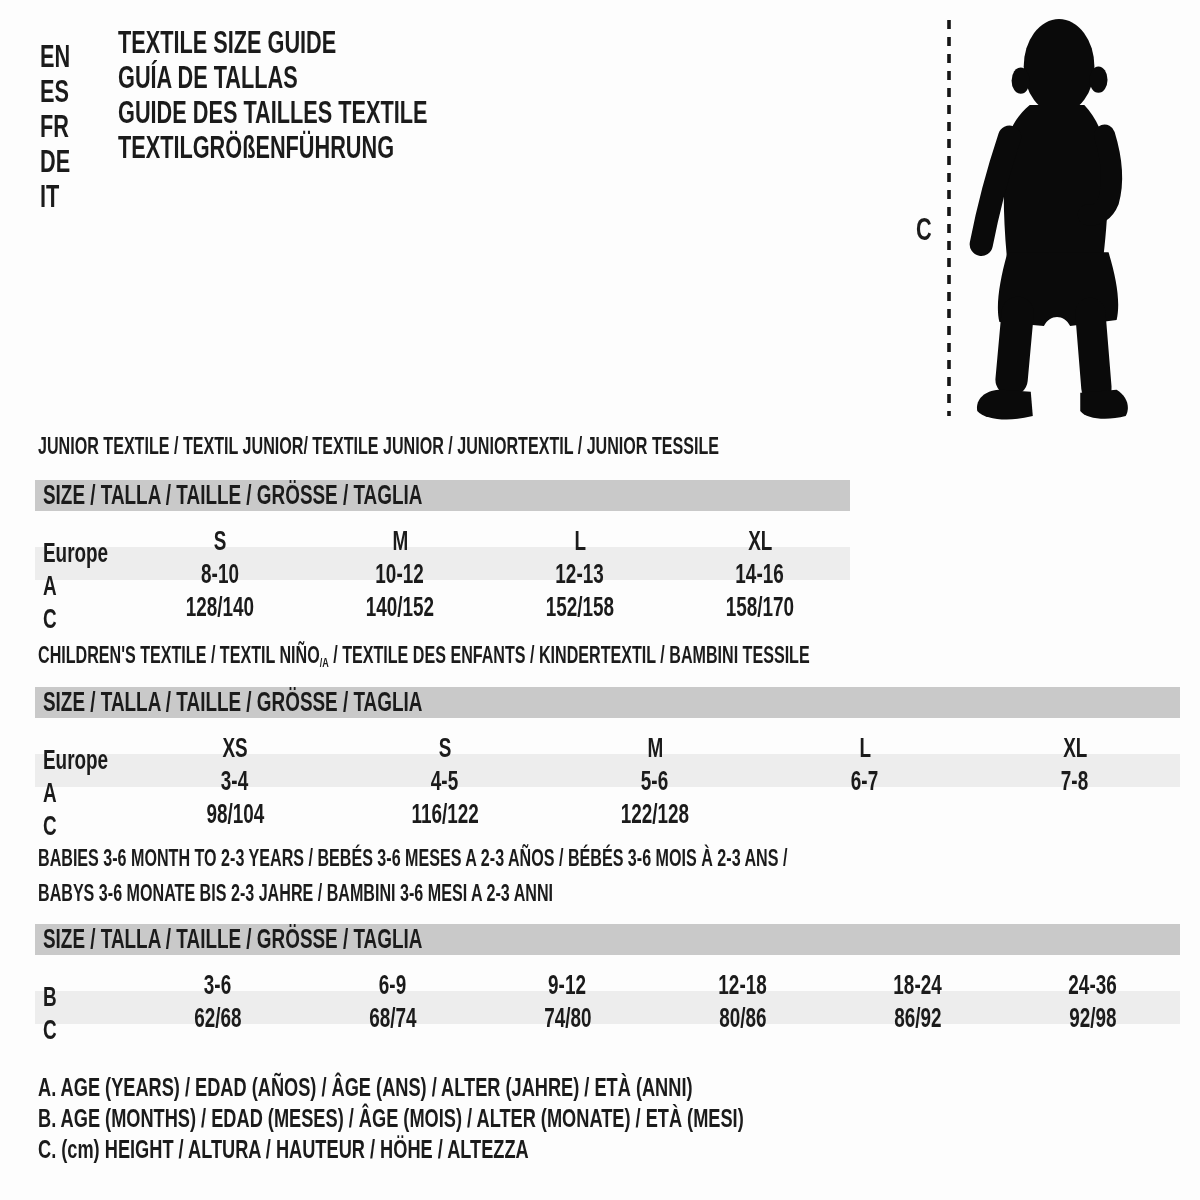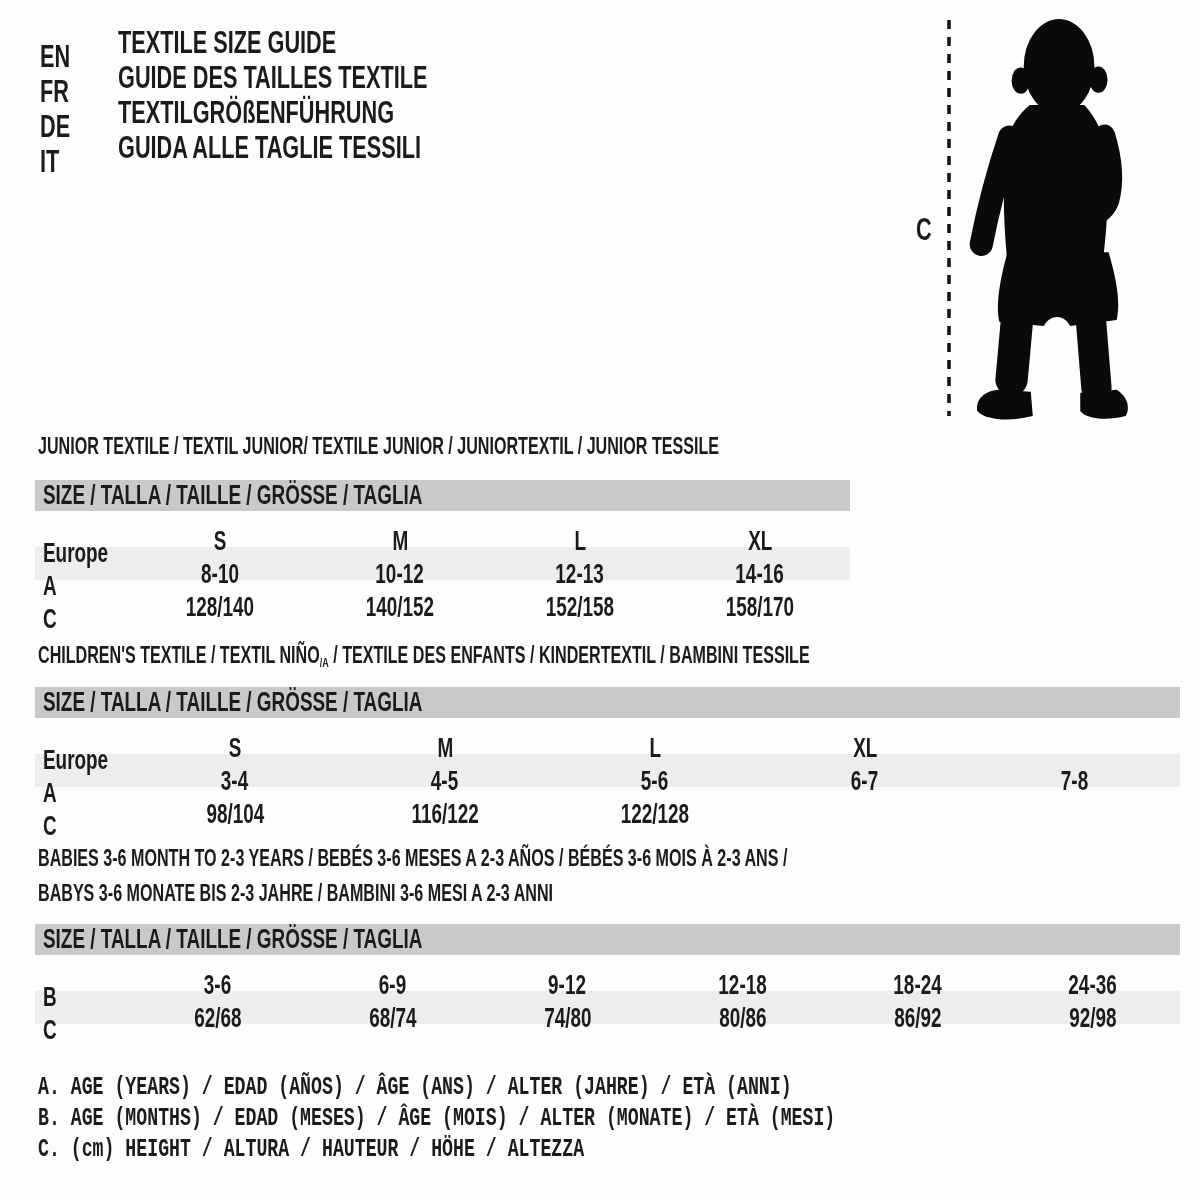--- a/index.html
+++ b/index.html
@@ -37,43 +37,46 @@
   .t2 .trow { grid-template-columns:95px repeat(5,1fr); }
   .t3 .trow { grid-template-columns:95px repeat(6,1fr); }
   .t1 { width:815px; }
   .t2, .t3 { width:1145px; }
   .cell  { display:flex; justify-content:center; overflow:visible; }
   .cellL { display:flex; justify-content:flex-start; padding-left:8px;margin-top:24px; }
   .shaded { background:#ededed; }
 
   
   .legend { position:absolute; left:38px; top:1072px; font-size:26px; }
-  .legend-line { height:31px; display:flex; align-items:flex-start;font-family:Liberation Mono, monospace; }
+  .legend-line { height:31px; display:flex; align-items:flex-start; }
 </style>
 </head>
 <body>
 
 <div class="page">
 
   <div class="header-block">
     <div class="lang-row">
       <div class="lang-code"><span class="cd">EN</span></div>
       <div><span class="cd">TEXTILE SIZE GUIDE</span></div>
     </div>
     <div class="lang-row">
+      <div class="lang-code"><span class="cd">ES</span></div>
+      <div><span class="cd">GUÍA DE TALLAS</span></div>
+    </div>
+    <div class="lang-row">
       <div class="lang-code"><span class="cd">FR</span></div>
       <div><span class="cd">GUIDE DES TAILLES TEXTILE</span></div>
     </div>
     <div class="lang-row">
       <div class="lang-code"><span class="cd">DE</span></div>
       <div><span class="cd">TEXTILGRÖßENFÜHRUNG</span></div>
     </div>
     <div class="lang-row">
       <div class="lang-code"><span class="cd">IT</span></div>
-      <div><span class="cd">GUIDA ALLE TAGLIE TESSILI</span></div>
     </div>
   </div>
 
   <svg class="measure-line" width="6" height="400" viewBox="0 0 6 400">
     <line x1="3" y1="2" x2="3" y2="398" stroke="#151515" stroke-width="3.6" stroke-dasharray="9 8"></line>
   </svg>
 
   <div class="measure-label"><span class="cd">C</span></div>
 
   <svg class="silhouette" width="184" height="404" viewBox="0 0 180 400">
@@ -157,20 +160,23 @@
   </div>
   <div class="size-table t2" style="left:35px; top:687px;">
     <div class="band">
       <span class="cd">SIZE / TALLA / TAILLE / GRÖSSE / TAGLIA</span>
     </div>
     <div class="trow">
       <div class="cellL">
           <span class="cd">Europe</span>
         </div>
       <div class="cell">
+          <span class="cdc">XS</span>
+        </div>
+      <div class="cell">
           <span class="cdc">S</span>
         </div>
       <div class="cell">
           <span class="cdc">M</span>
         </div>
       <div class="cell">
           <span class="cdc">L</span>
         </div>
       <div class="cell">
           <span class="cdc">XL</span>

